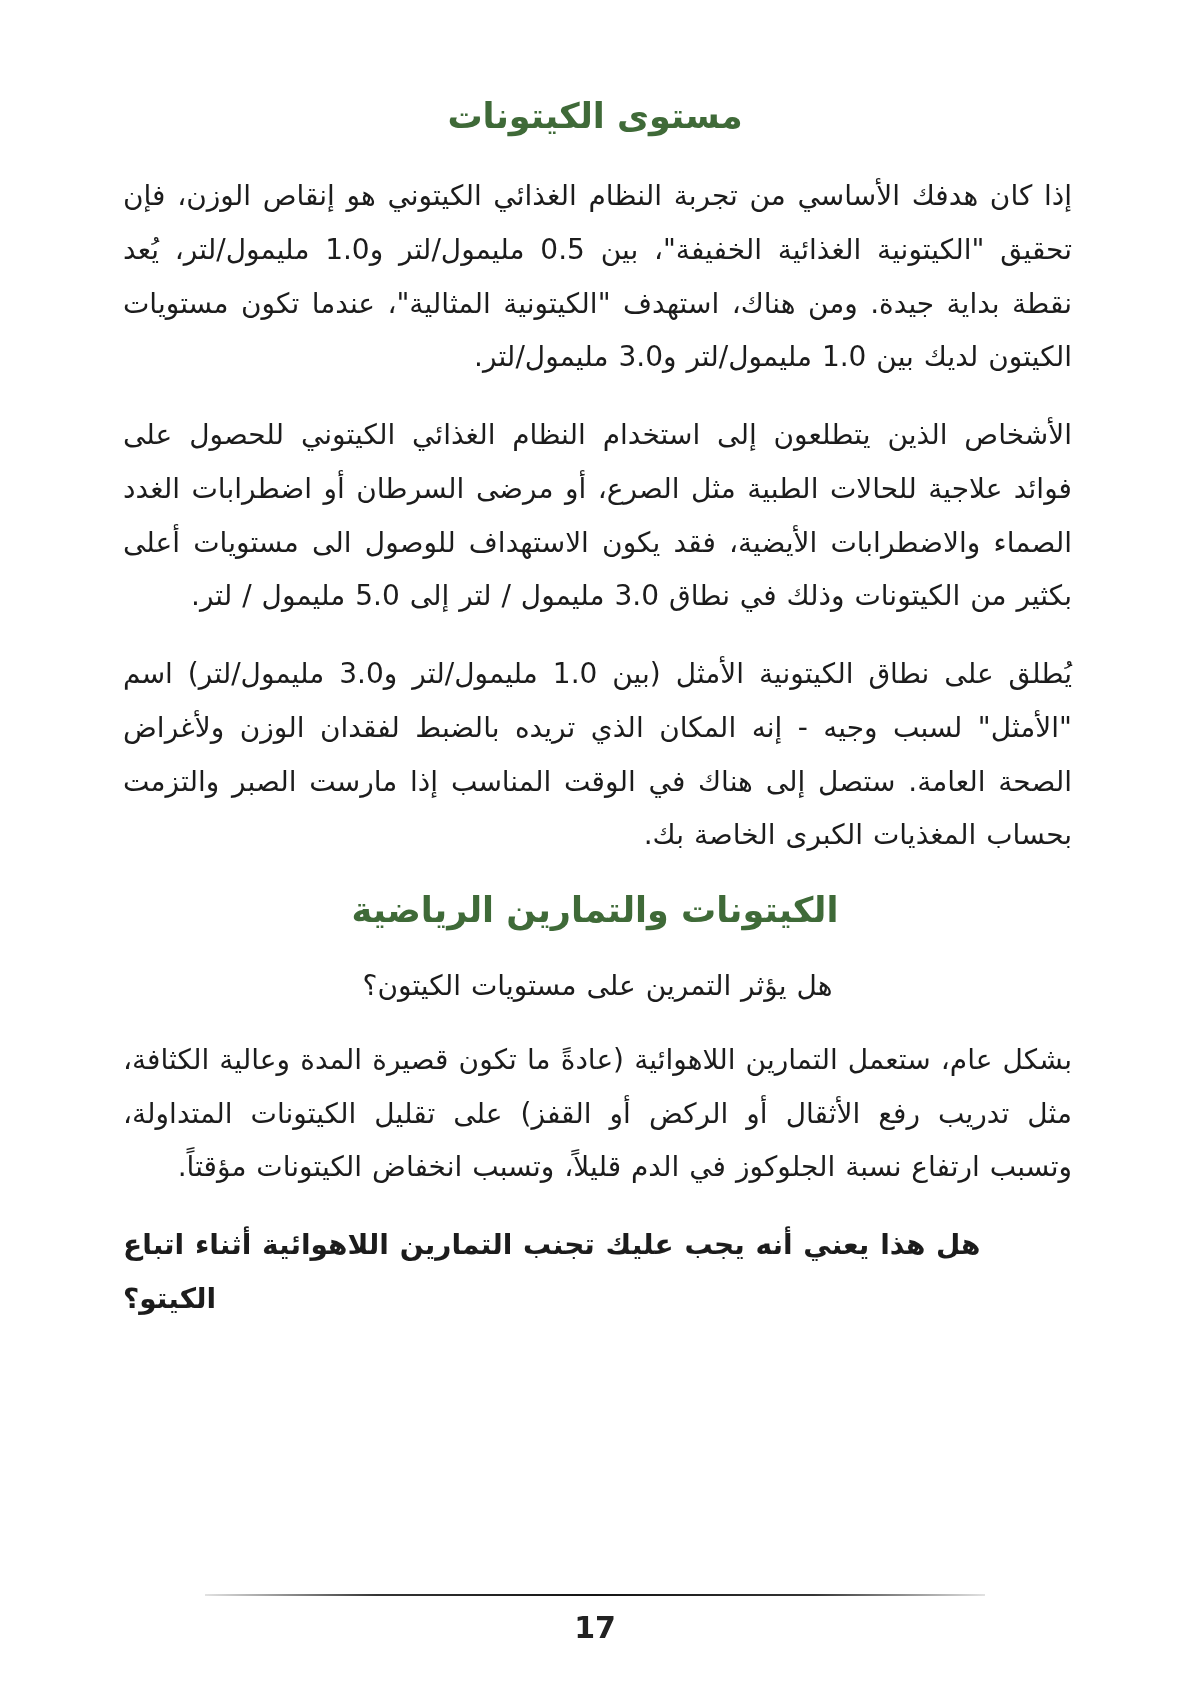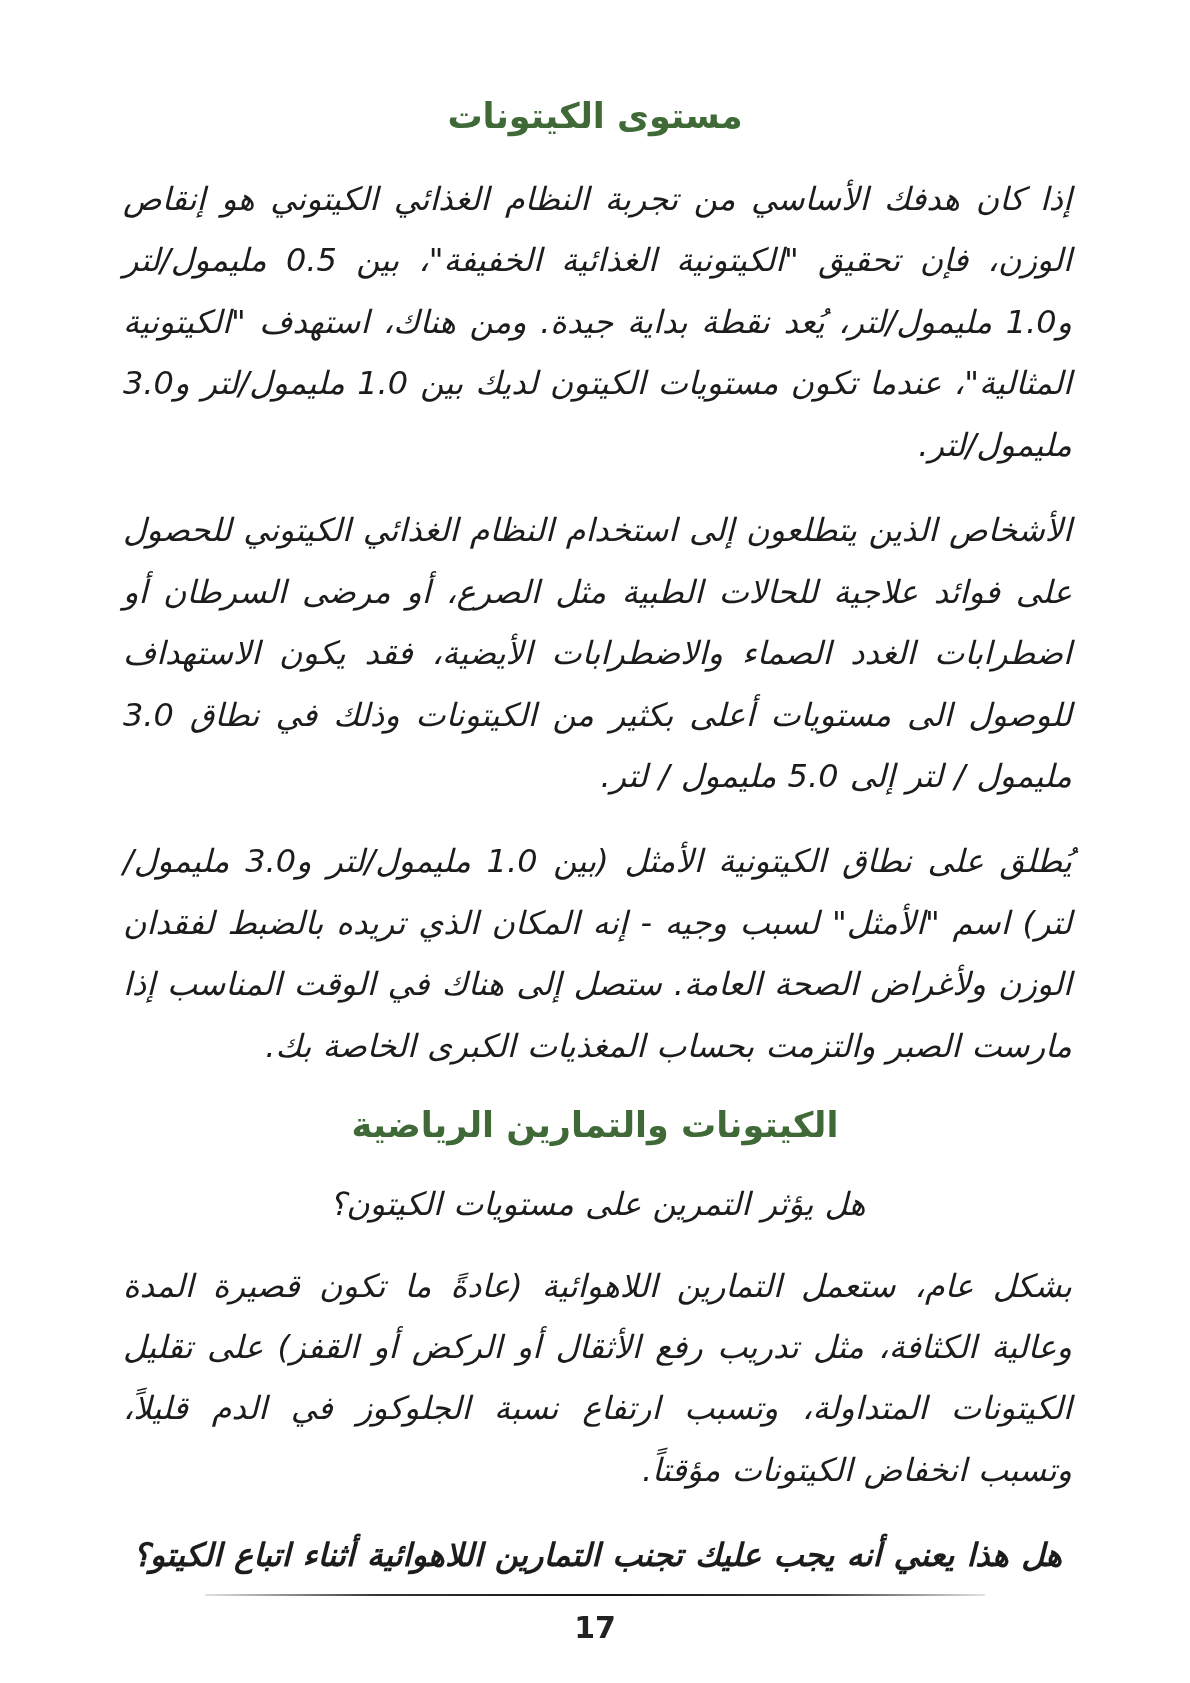--- a/index.html
+++ b/index.html
@@ -26,35 +26,34 @@
     font-size: 35px;
     font-weight: bold;
     margin: 0 0 28px 0;
     line-height: 1.4;
   }
   .section-title.second {
     margin-top: 22px;
     margin-bottom: 24px;
   }
   .body-para {
-    font-size: 32px;
+    font-size: 28px;
     line-height: 1.92;
     text-align: justify;
     text-justify: inter-word;
     margin: 0 0 24px 5px;
     word-spacing: 1px;
-    font-style: italic;
   }
   .body-para.question-lead {
     text-align: center;
     margin-bottom: 20px;
   }
   .body-para.bold-question {
     font-weight: bold;
-    text-align: center;
+    text-align: left;
     margin-bottom: 0;
   }
   .page-footer {
     position: absolute;
     bottom: 38px;
     left: 0;
     right: 0;
     text-align: center;
     direction: ltr;
   }

